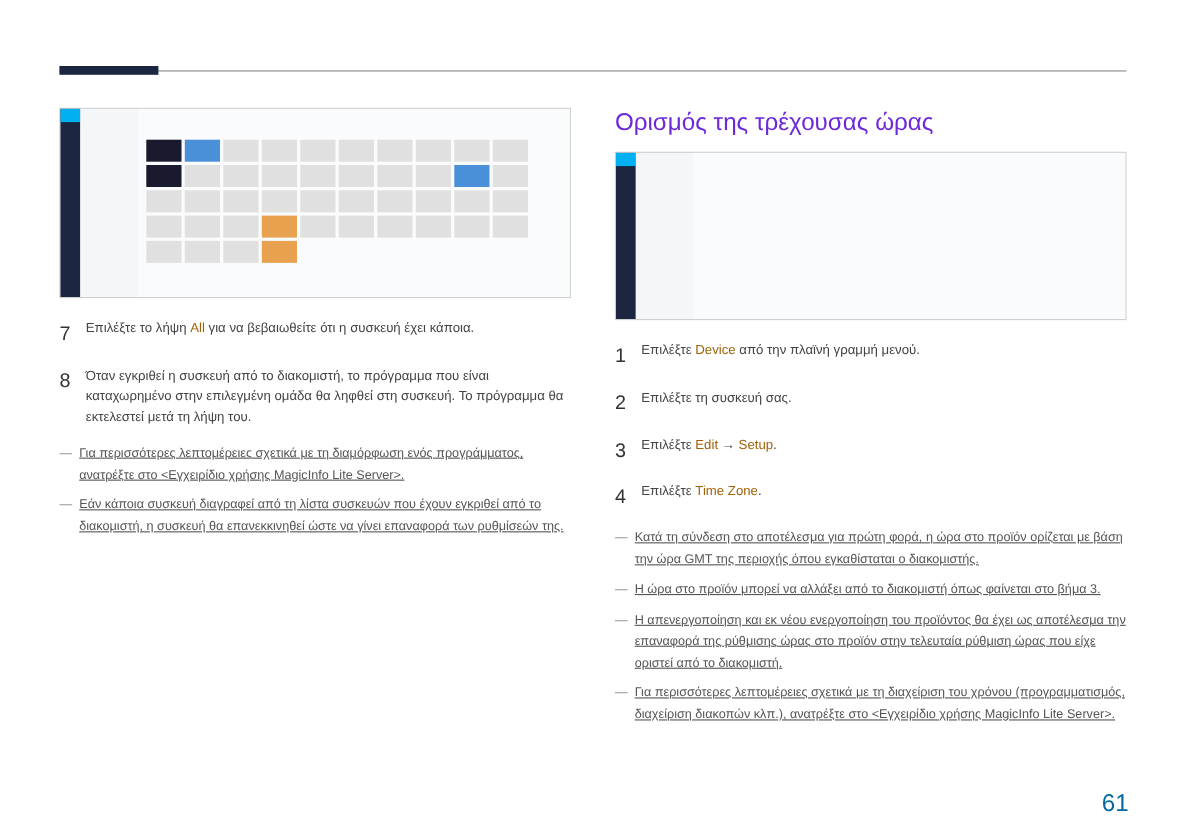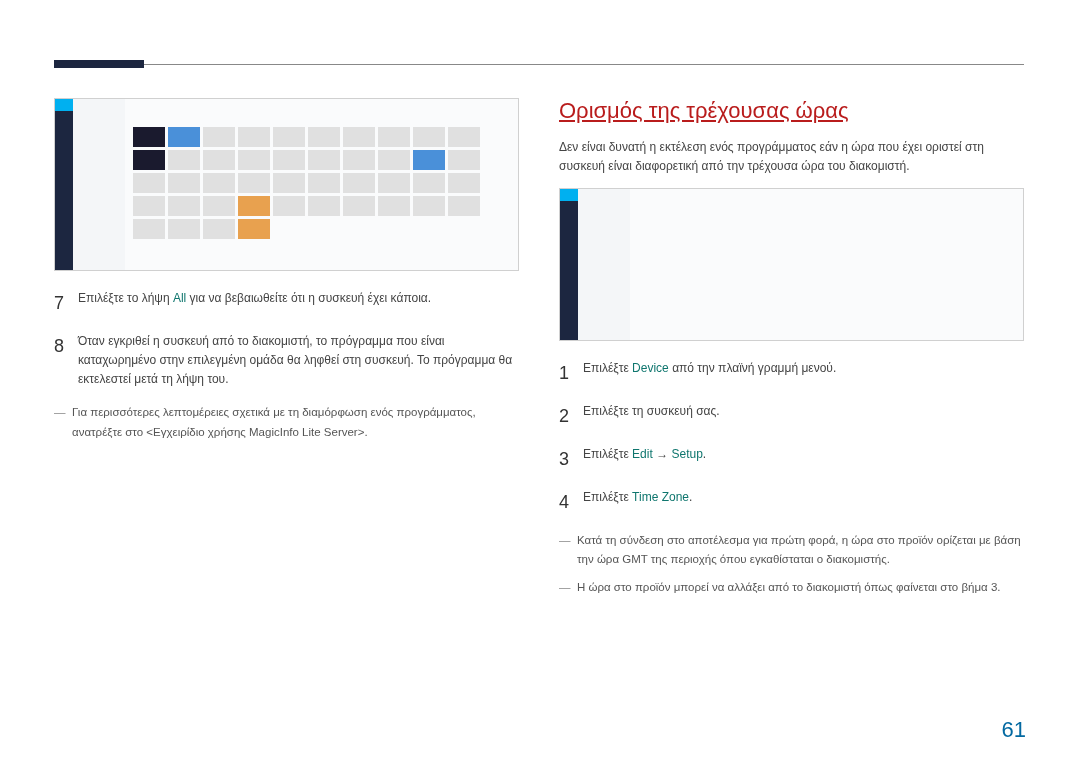--- a/index.html
+++ b/index.html
@@ -15,24 +15,24 @@
     .screenshot-side { position: absolute; left: 18px; top: 0; width: 52px; height: 100%; background: #f4f6f8; }
     .screenshot-main { position: absolute; left: 70px; top: 0; right: 0; height: 100%; background: #fafbfc; }
     .screenshot-grid { position: absolute; left: 78px; top: 28px; right: 8px; display: flex; flex-wrap: wrap; gap: 3px; }
     .thumb { width: 32px; height: 20px; background: #e0e0e0; }
     .thumb.dark { background: #1a1a2e; }
     .thumb.blue { background: #4a90d9; }
     .thumb.orange { background: #e8a14f; }
     .step { display: flex; gap: 10px; margin-bottom: 14px; font-size: 12px; line-height: 1.6; }
     .step-num { font-size: 18px; font-weight: 300; color: #333; min-width: 14px; }
     .step-text { flex: 1; color: #444; }
-    .link { color: #0f766e; }
-    .note { font-size: 11.5px; line-height: 1.7; color: #555; margin-bottom: 8px; padding-left: 18px; position: relative; }
+    .link { color: #a16207; }
+    .note { font-size: 11.5px; line-height: 1.7; color: #555; margin-bottom: 8px; padding-left: 18px; position: relative; text-decoration: underline; }
     .note::before { content: "―"; position: absolute; left: 0; top: 0; color: #888; }
-    .h2 { font-size: 22px; font-weight: 300; color: #b91c1c; margin-bottom: 14px; text-decoration: underline; }
+    .h2 { font-size: 22px; font-weight: 300; color: #6d28d9; margin-bottom: 14px; }
     .intro { font-size: 12px; line-height: 1.6; color: #444; margin-bottom: 12px; }
     .right-screenshot { width: 465px; height: 153px; background: #e8ecef; border: 1px solid #d0d0d0; margin-bottom: 18px; position: relative; }
     .page-num { position: absolute; bottom: 20px; right: 54px; font-size: 22px; font-weight: 300; color: #0369a1; }
   </style>
 </head>
 <body>
 
 <div class="header-line"></div>
 <div class="header-tab"></div>
 
@@ -97,25 +97,25 @@
         <span>Επιλέξτε το λήψη </span><span class="link">All</span><span> για να βεβαιωθείτε ότι η συσκευή έχει κάποια.</span>
       </div>
     </div>
 
     <div class="step">
       <div class="step-num">8</div>
       <div class="step-text">Όταν εγκριθεί η συσκευή από το διακομιστή, το πρόγραμμα που είναι καταχωρημένο στην επιλεγμένη ομάδα θα ληφθεί στη συσκευή. Το πρόγραμμα θα εκτελεστεί μετά τη λήψη του.</div>
     </div>
 
     <div class="note">Για περισσότερες λεπτομέρειες σχετικά με τη διαμόρφωση ενός προγράμματος, ανατρέξτε στο &lt;Εγχειρίδιο χρήσης MagicInfo Lite Server&gt;.</div>
+    <div class="note">Εάν κάποια συσκευή διαγραφεί από τη λίστα συσκευών που έχουν εγκριθεί από το διακομιστή, η συσκευή θα επανεκκινηθεί ώστε να γίνει επαναφορά των ρυθμίσεών της.</div>
   </div>
 
   <div class="right-col">
     <h2 class="h2">Ορισμός της τρέχουσας ώρας</h2>
-    <p class="intro">Δεν είναι δυνατή η εκτέλεση ενός προγράμματος εάν η ώρα που έχει οριστεί στη συσκευή είναι διαφορετική από την τρέχουσα ώρα του διακομιστή.</p>
 
     <div class="right-screenshot">
       <div class="screenshot-nav"></div>
       <div class="screenshot-logo"></div>
       <div class="screenshot-side"></div>
       <div class="screenshot-main"></div>
     </div>
 
     <div class="step">
       <div class="step-num">1</div>
@@ -138,16 +138,18 @@
 
     <div class="step">
       <div class="step-num">4</div>
       <div class="step-text">
         <span>Επιλέξτε </span><span class="link">Time Zone</span><span>.</span>
       </div>
     </div>
 
     <div class="note">Κατά τη σύνδεση στο αποτέλεσμα για πρώτη φορά, η ώρα στο προϊόν ορίζεται με βάση την ώρα GMT της περιοχής όπου εγκαθίσταται ο διακομιστής.</div>
     <div class="note">Η ώρα στο προϊόν μπορεί να αλλάξει από το διακομιστή όπως φαίνεται στο βήμα 3.</div>
+    <div class="note">Η απενεργοποίηση και εκ νέου ενεργοποίηση του προϊόντος θα έχει ως αποτέλεσμα την επαναφορά της ρύθμισης ώρας στο προϊόν στην τελευταία ρύθμιση ώρας που είχε οριστεί από το διακομιστή.</div>
+    <div class="note">Για περισσότερες λεπτομέρειες σχετικά με τη διαχείριση του χρόνου (προγραμματισμός, διαχείριση διακοπών κλπ.), ανατρέξτε στο &lt;Εγχειρίδιο χρήσης MagicInfo Lite Server&gt;.</div>
   </div>
 </div>
 
 <div class="page-num">61</div>
 
 </body></html>

